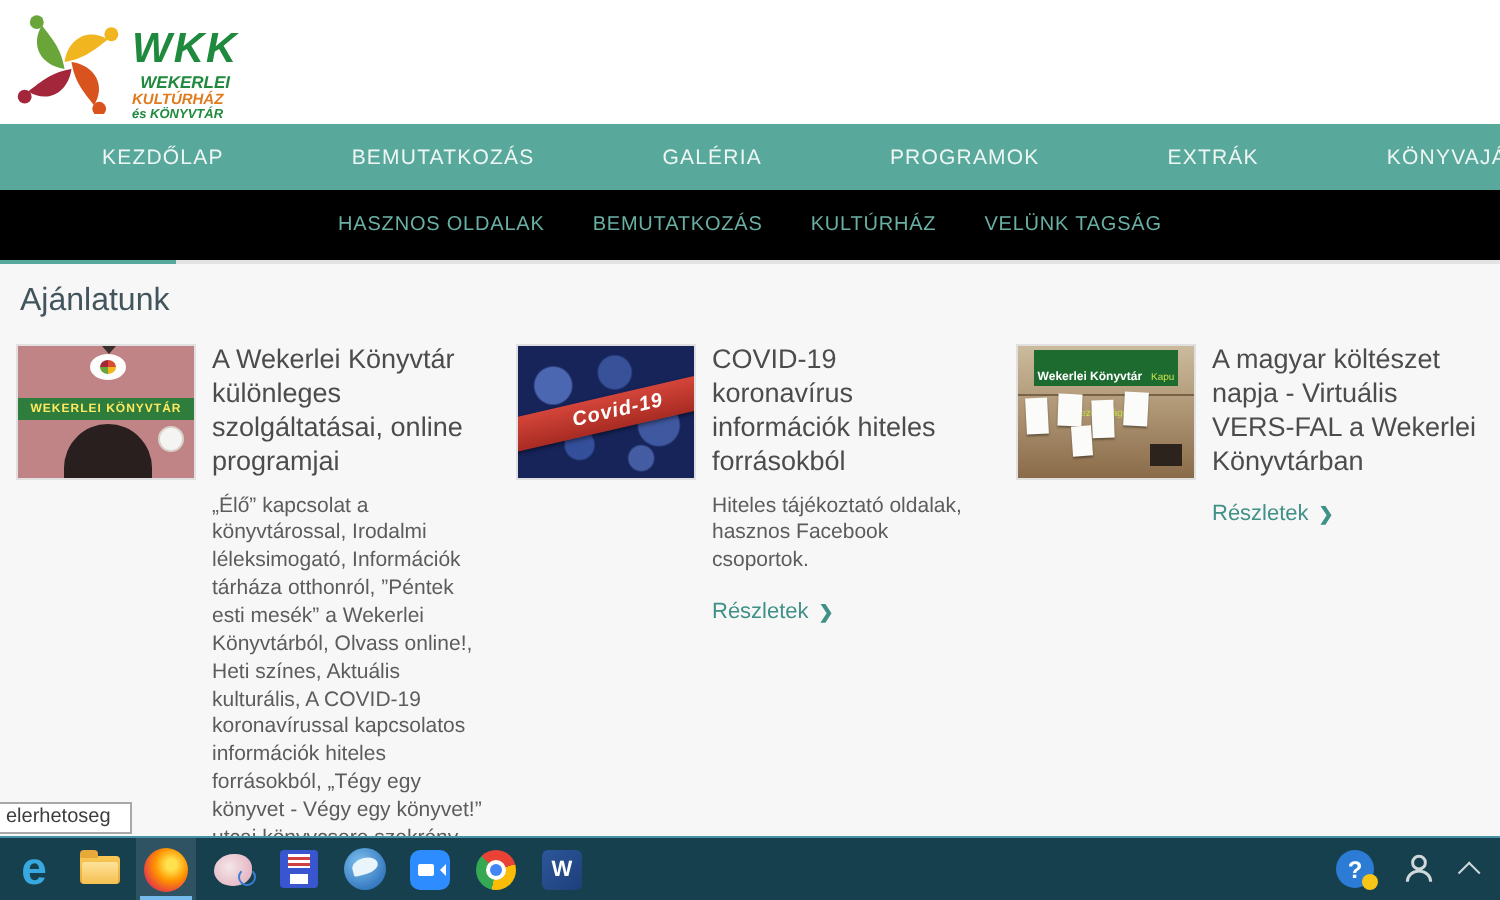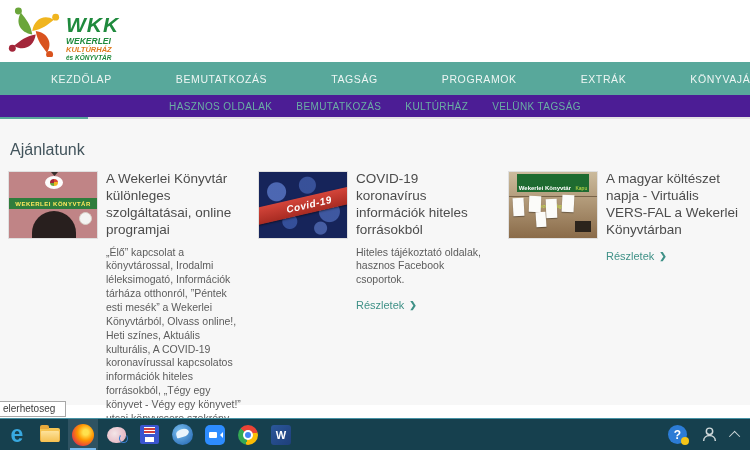--- a/index.html
+++ b/index.html
@@ -4,38 +4,38 @@
 <style>
   * { margin:0; padding:0; box-sizing:border-box; }
   body { font-family:"Liberation Sans", sans-serif; background:#fff; }
   .screen { width:750px; height:450px; position:relative; overflow:hidden; background:#fff; }
 
   
   .header { height:62px; background:#fff; display:flex; align-items:center; justify-content:space-between; padding:0 14px 0 8px; }
   .logo { display:flex; align-items:center; gap:6px; cursor:pointer; }
   .logo-text { line-height:1; }
   .logo-acronym { font-size:21px; font-weight:bold; font-style:italic; color:#1f8a3d; letter-spacing:1px;margin-top:13px; }
-  .logo-l1 { font-size:8.5px; font-weight:bold; font-style:italic; color:#1f8a3d; margin-top:2px; }
+  .logo-l1 { font-size:8.5px; font-weight:bold; font-style:italic; color:#1f8a3d; margin-top:2px;text-align:center; }
   .logo-l2 { font-size:7.5px; font-weight:bold; font-style:italic; color:#e07b1f; margin-top:1px; }
   .logo-l3 { font-size:6.5px; font-weight:bold; font-style:italic; color:#1f8a3d; margin-top:1px; }
   .site-title { font-size:16px; color:#33383c; font-weight:bold; }
   .site-title .tagline { color:#9aa1a8; font-weight:normal; }
 
   
   .mainnav { height:33px; background:#58a89b; display:flex; align-items:center; gap:25px; padding:0 12px; }
   .mainnav a { color:#eef6f4; font-size:10.5px; letter-spacing:.6px; text-decoration:none; cursor:pointer; white-space:nowrap;padding-left:39px; }
 
   
-  .subnav { height:22px; background:#4c1d95; display:flex; align-items:center; justify-content:center; gap:24px; }
+  .subnav { height:35px; background:#000000; display:flex; align-items:center; justify-content:center; gap:24px; }
   .subnav a { color:#6aafa4; font-size:10px; letter-spacing:.4px; text-decoration:none; cursor:pointer; }
   .divider { height:2px; background:#e3e3e3; position:relative; }
   .divider .active-seg { position:absolute; left:0; top:0; width:88px; height:2px; background:#58a89b; }
 
   
-  .main { height:286px; background:#f7f7f7; padding:20px 8px 0 8px; position:relative; }
+  .main { height:286px; background:#f7f7f7; padding:8px 8px 0 8px; position:relative; }
   .section-title { font-size:16px; color:#42545c; font-weight:normal; margin:2px 0 12px 2px; }
   .cards { display:flex; gap:16px; }
   .card { flex:1; display:flex; gap:8px; align-items:flex-start; }
   .card-img { width:90px; height:68px; flex:none; position:relative; overflow:hidden; cursor:pointer; border:1px solid #e0e0e0; }
   .card-text { flex:1; min-width:0; }
   .card-title { font-size:13.5px; line-height:1.25; color:#4c4c4c; font-weight:normal; margin-bottom:7px; cursor:pointer; }
   .card-body { font-size:10.5px; line-height:1.32; color:#5c5c5c; margin-bottom:8px; }
   .details-link { display:inline-flex; align-items:center; gap:5px; font-size:11px; color:#3f9187; cursor:pointer; }
   .details-link .chev { font-size:9px; font-weight:bold; }
 
@@ -149,21 +149,21 @@
         <div class="logo-l1">WEKERLEI</div>
         <div class="logo-l2">KULTÚRHÁZ</div>
         <div class="logo-l3">és KÖNYVTÁR</div>
       </div>
     </div>
   </div>
 
   <div class="mainnav">
     <a>KEZDŐLAP</a>
     <a>BEMUTATKOZÁS</a>
-    <a>TAGSÁG</a>
+    <a>GALÉRIA</a>
     <a>PROGRAMOK</a>
     <a>EXTRÁK</a>
     <a>KÖNYVAJÁNLÓ</a>
     <a>GALÉRIA</a>
 
   </div>
 
   <div class="subnav">
     <a>HASZNOS OLDALAK</a>
     <a>BEMUTATKOZÁS</a>

